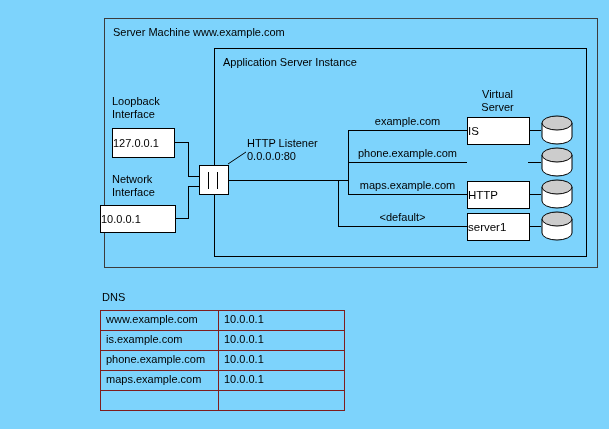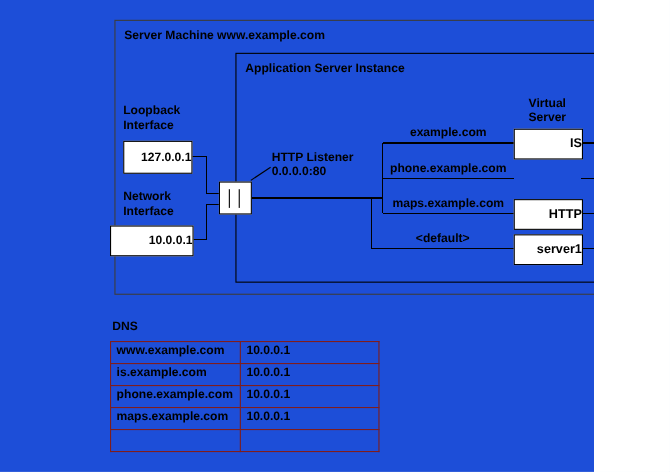--- a/index.html
+++ b/index.html
@@ -1,26 +1,26 @@
 <!DOCTYPE html>
 <html><head>
 <meta charset="utf-8">
 <style>
   html,body{margin:0;padding:0;background:#ffffff;}
   #canvas{
-    position:relative;width:540px;height:429px;background:#1d4ed8;
-    font-family:"Liberation Sans",sans-serif;color:#000;overflow:hidden;font-weight:bold;
+    position:relative;width:609px;height:429px;background:#7dd3fc;
+    font-family:"Liberation Sans",sans-serif;color:#000;overflow:hidden;
   }
   .abs{position:absolute;}
   .lbl{font-size:11px;line-height:13px;white-space:pre;}
   .outer-box{border:1px solid #3c3c3c;background:transparent;}
   .inner-box{border:1px solid #000;background:transparent;}
   .node-box{
     border:1px solid #000;background:#fff;
-    display:flex;align-items:center;justify-content:flex-end;
+    display:flex;align-items:center;justify-content:flex-start;
     font-size:11px;
   }
   .vs-box{font-size:11.5px;}
   .center-lbl{text-align:center;}
   svg.overlay{position:absolute;left:0;top:0;pointer-events:none;}
   .listener-bar{position:absolute;top:6px;width:1px;height:17px;background:#000;}
   table.dns{
     border-collapse:collapse;table-layout:fixed;
     font-size:11px;
   }

